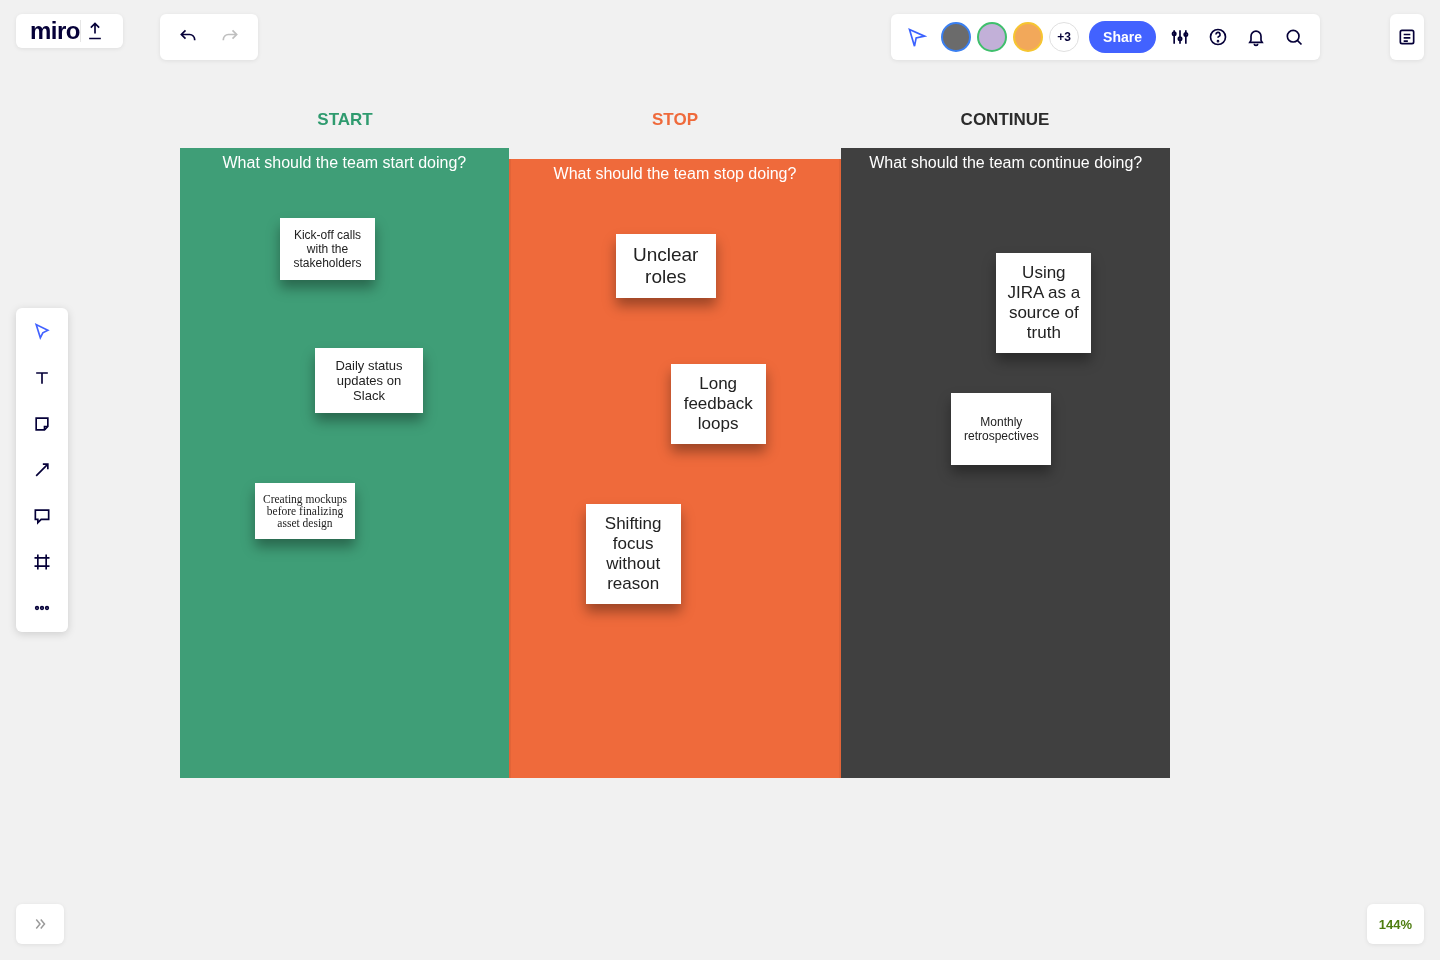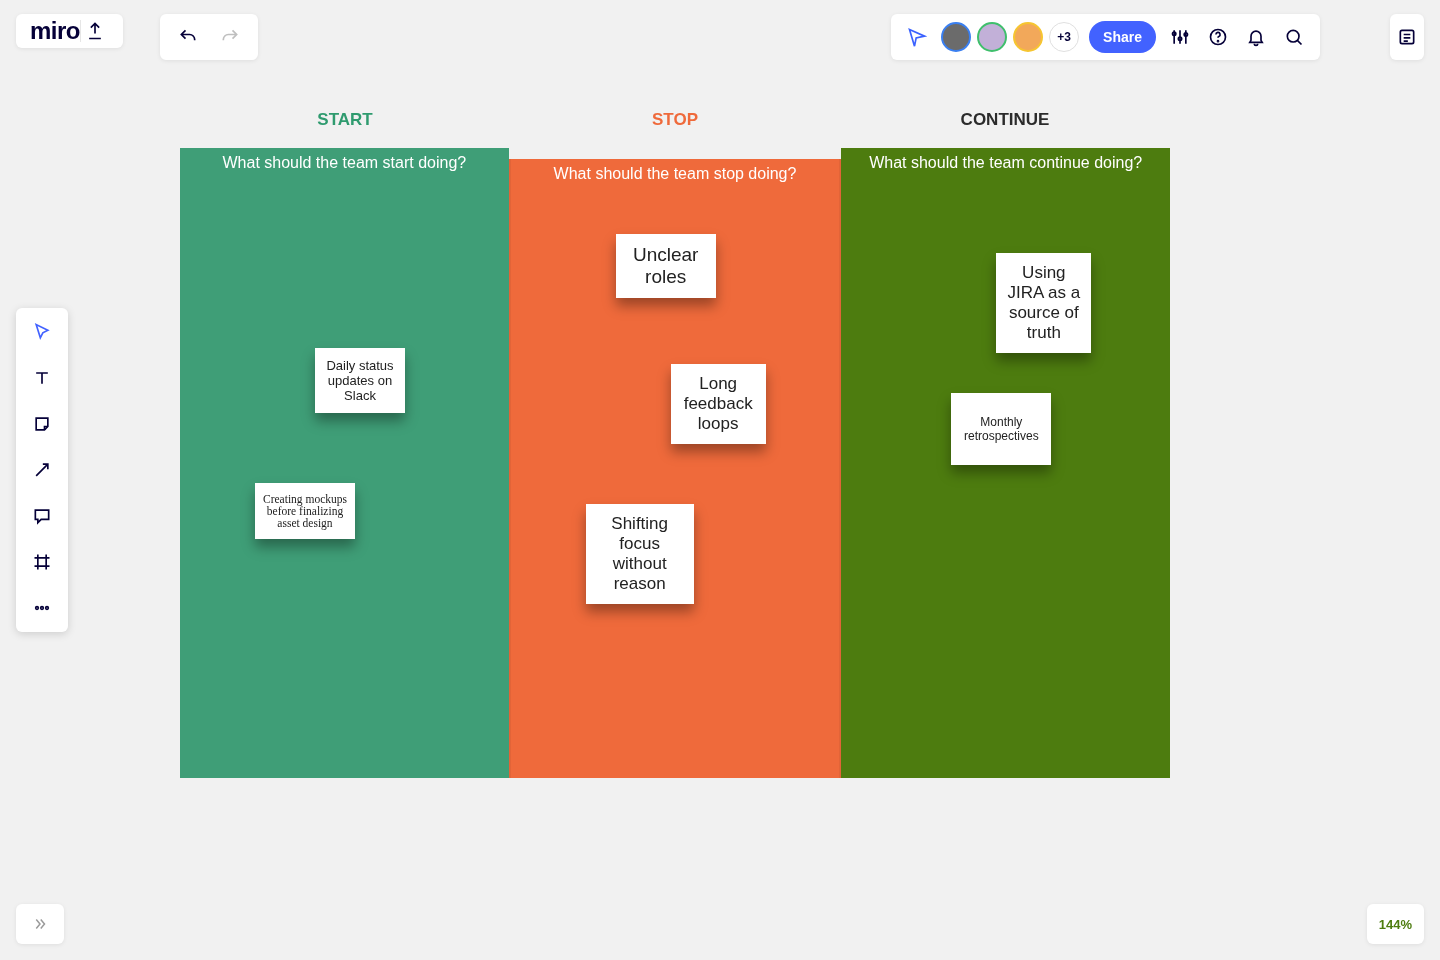--- a/index.html
+++ b/index.html
@@ -44,21 +44,21 @@
   .headers { display:flex; }
   .headers > div { flex:1; text-align:center; font-weight:700; font-size:17px; padding:10px 0 18px; }
   .h-start { color:#2f9b6f; }
   .h-stop  { color:#ef6a3b; }
   .h-cont  { color:#2b2b2b; }
 
   .columns { display:flex; height:630px; }
   .col { flex:1; position:relative; padding:6px 0; }
   .col-start { background:#3f9e77; }
   .col-stop  { background:#ef6a3b; border-left:2px solid rgba(0,0,0,.05); border-right:2px solid rgba(0,0,0,.05);margin-top:11px; }
-  .col-cont  { background:#4d7c0f; }
+  .col-cont  { background:#404040; }
   .col-sub { color:#fff; text-align:center; font-size:16px; font-weight:400; }
 
   .note { position:absolute; background:#fff; padding:10px 8px; text-align:center; box-shadow:0 8px 12px rgba(0,0,0,.35); font-family: "Segoe UI", Arial, sans-serif; color:#222; }
 </style>
 </head>
 <body>
 
 <div class="topbar">
 
   <div class="card logo-cluster">
@@ -186,29 +186,30 @@
   <div class="headers">
     <div class="h-start">START</div>
     <div class="h-stop">STOP</div>
     <div class="h-cont">CONTINUE</div>
   </div>
 
   <div class="columns">
 
     <div class="col col-start">
       <div class="col-sub">What should the team start doing?</div>
-      <div class="note" style="top:200px; left:135px; width:90px; font-size:13px;">Daily status updates on Slack</div>
+      <div class="note" style="top:70px; left:100px; width:95px; font-size:12px;">Kick-off calls with the stakeholders</div>
+      <div class="note" style="top:200px; left:135px; width:108px; font-size:13px;">Daily status updates on Slack</div>
       <div class="note" style="top:335px; left:75px; width:100px; font-size:11.5px;font-family:Liberation Serif, serif;">Creating mockups before finalizing asset design</div>
     </div>
 
     <div class="col col-stop">
       <div class="col-sub">What should the team stop doing?</div>
       <div class="note" style="top:75px; left:105px; width:100px; font-size:19px;">Unclear roles</div>
       <div class="note" style="top:205px; left:160px; width:95px; font-size:17px;">Long feedback loops</div>
-      <div class="note" style="top:345px; left:75px; width:108px; font-size:17px;">Shifting focus without reason</div>
+      <div class="note" style="top:345px; left:75px; width:95px; font-size:17px;">Shifting focus without reason</div>
     </div>
 
     <div class="col col-cont">
       <div class="col-sub">What should the team continue doing?</div>
       <div class="note" style="top:105px; left:155px; width:95px; font-size:17px;">Using JIRA as a source of truth</div>
       <div class="note" style="top:245px; left:110px; width:100px; font-size:12px; padding:22px 8px;">Monthly retrospectives</div>
     </div>
 
   </div>
 </div>

